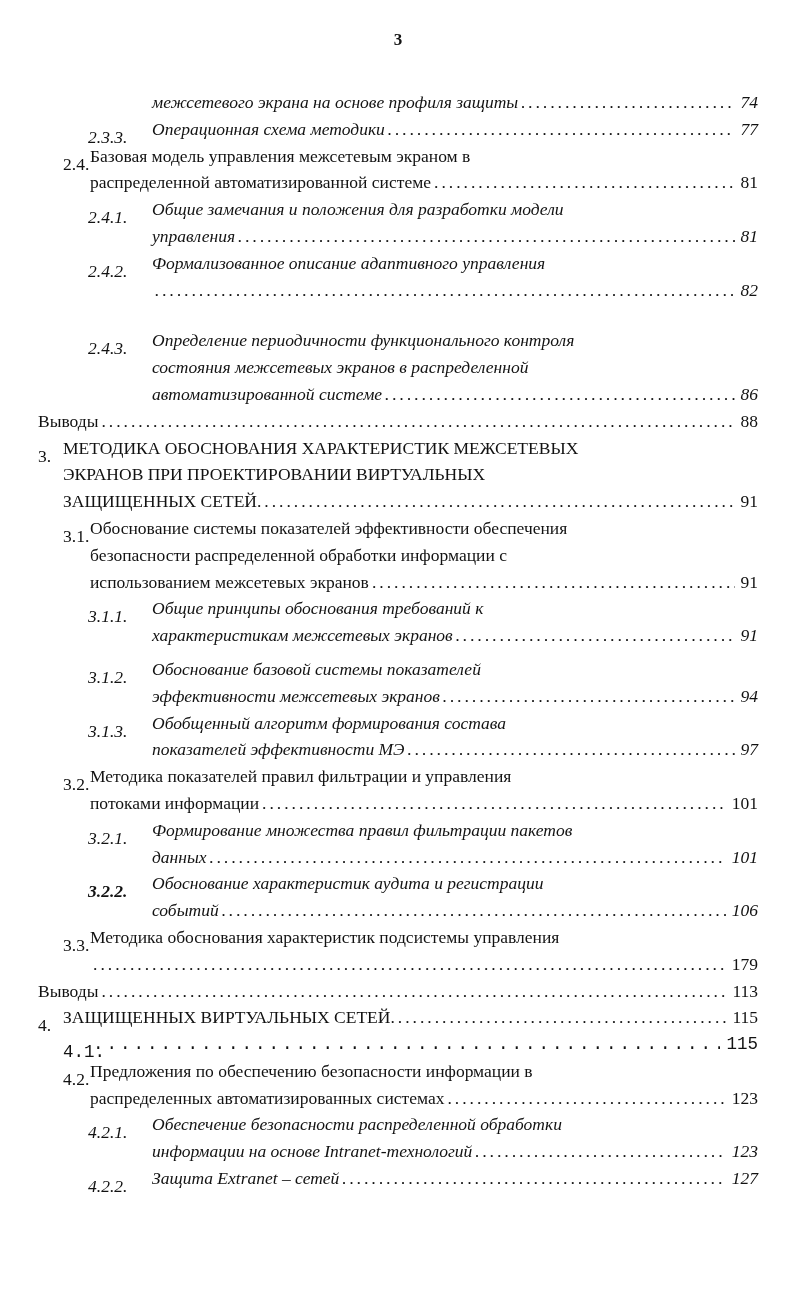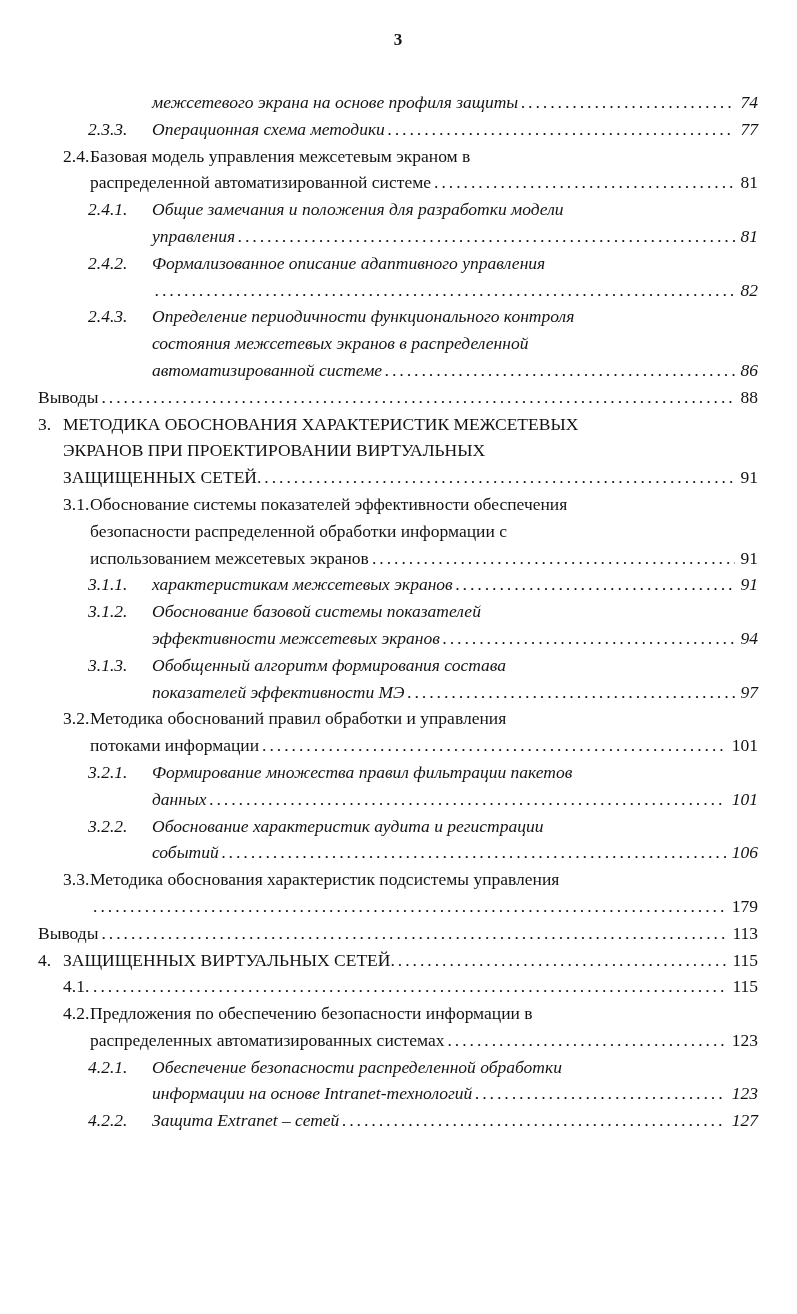--- a/index.html
+++ b/index.html
@@ -22,21 +22,21 @@
     margin-bottom:36px;
   }
   .toc {
     font-size:17.5px;
     line-height:26.8px;
   }
   .entry { position:relative; }
   .entry.it { font-style:italic; }
   .row { position:relative; white-space:nowrap; }
   .row.last { display:flex; align-items:flex-start; }
-  .num { position:absolute; top:0; }
+  .num { position:absolute; top:8px; }
   .txt { flex:0 0 auto; }
   .leader {
     flex:1 1 auto;
     overflow:hidden;
     min-width:10px;
     margin-left:3px;
   }
   .leader::before {
     content:"................................................................................................................................................................................";
     letter-spacing:3px;
@@ -80,21 +80,21 @@
           <span class="pg">81</span>
         </div>
       </div>
       <div class="entry it" style="padding-left: 114px;">
         <div class="row"><span class="num" style="left: -64px;">2.4.2.</span><span class="txt">Формализованное описание адаптивного управления</span></div>
         <div class="row last">
           <span class="leader"></span>
           <span class="pg">82</span>
         </div>
       </div>
-      <div class="entry it" style="padding-left: 114px;">
+      <div class="entry it" style="padding-left: 114px; margin-top: 24px;">
         <div class="row"><span class="num" style="left: -64px;">2.4.3.</span><span class="txt">Определение периодичности функционального контроля</span></div>
         <div class="row"><span class="txt">состояния межсетевых экранов в распределенной</span></div>
         <div class="row last">
           <span class="txt">автоматизированной системе</span>
           <span class="leader"></span>
           <span class="pg">86</span>
         </div>
       </div>
       <div class="entry" style="padding-left: 0px;">
         <div class="row last">
@@ -115,61 +115,61 @@
       <div class="entry" style="padding-left: 52px;">
         <div class="row"><span class="num" style="left: -27px;">3.1.</span><span class="txt">Обоснование системы показателей эффективности обеспечения</span></div>
         <div class="row"><span class="txt">безопасности распределенной обработки информации с</span></div>
         <div class="row last">
           <span class="txt">использованием межсетевых экранов</span>
           <span class="leader"></span>
           <span class="pg">91</span>
         </div>
       </div>
       <div class="entry it" style="padding-left: 114px;">
-        <div class="row"><span class="num" style="left: -64px; font-style: italic;">3.1.1.</span></div>
+        <div class="row"><span class="num" style="left: -64px; font-style: italic;">3.1.1.</span><span class="txt">Общие принципы обоснования требований к</span></div>
         <div class="row last">
           <span class="txt">характеристикам межсетевых экранов</span>
           <span class="leader"></span>
           <span class="pg">91</span>
         </div>
       </div>
-      <div class="entry it" style="padding-left: 114px;">
+      <div class="entry it" style="padding-left: 114px; margin-top: 7px;">
         <div class="row"><span class="num" style="left: -64px;">3.1.2.</span><span class="txt">Обоснование базовой системы показателей</span></div>
         <div class="row last">
           <span class="txt">эффективности межсетевых экранов</span>
           <span class="leader"></span>
           <span class="pg">94</span>
         </div>
       </div>
       <div class="entry it" style="padding-left: 114px;">
         <div class="row"><span class="num" style="left: -64px;">3.1.3.</span><span class="txt">Обобщенный алгоритм формирования состава</span></div>
         <div class="row last">
           <span class="txt">показателей эффективности МЭ</span>
           <span class="leader"></span>
           <span class="pg">97</span>
         </div>
       </div>
       <div class="entry" style="padding-left: 52px;">
-        <div class="row"><span class="num" style="left: -27px;">3.2.</span><span class="txt">Методика обоснований правил обработки и управления</span></div>
+        <div class="row"><span class="num" style="left: -27px;">3.2.</span><span class="txt">Методика показателей правил фильтрации и управления</span></div>
         <div class="row last">
           <span class="txt">потоками информации</span>
           <span class="leader"></span>
           <span class="pg">101</span>
         </div>
       </div>
       <div class="entry it" style="padding-left: 114px;">
         <div class="row"><span class="num" style="left: -64px;">3.2.1.</span><span class="txt">Формирование множества правил фильтрации пакетов</span></div>
         <div class="row last">
           <span class="txt">данных</span>
           <span class="leader"></span>
           <span class="pg">101</span>
         </div>
       </div>
       <div class="entry it" style="padding-left: 114px;">
-        <div class="row"><span class="num" style="left: -64px;">3.2.2.</span><span class="txt">Обоснование характеристик аудита и регистрации</span></div>
+        <div class="row"><span class="num" style="left: -64px; font-weight: bold;">3.2.2.</span><span class="txt">Обоснование характеристик аудита и регистрации</span></div>
         <div class="row last">
           <span class="txt">событий</span>
           <span class="leader"></span>
           <span class="pg">106</span>
         </div>
       </div>
       <div class="entry" style="padding-left: 52px;">
         <div class="row"><span class="num" style="left: -27px;">3.3.</span><span class="txt">Методика обоснования характеристик подсистемы управления</span></div>
         <div class="row last">
           <span class="leader"></span>
@@ -184,21 +184,21 @@
         </div>
       </div>
       <div class="entry" style="padding-left: 25px;">
         <div class="row"><span class="num" style="left: -25px;">4.</span></div>
         <div class="row last">
           <span class="txt">ЗАЩИЩЕННЫХ ВИРТУАЛЬНЫХ СЕТЕЙ.</span>
           <span class="leader"></span>
           <span class="pg">115</span>
         </div>
       </div>
-      <div class="entry" style="padding-left: 52px;">
+      <div class="entry" style="padding-left: 52px; font-family: Liberation Mono, monospace;">
         <div class="row last">
           <span class="num" style="left: -27px;">4.1.</span>
           <span class="leader"></span>
           <span class="pg">115</span>
         </div>
       </div>
       <div class="entry" style="padding-left: 52px;">
         <div class="row"><span class="num" style="left: -27px;">4.2.</span><span class="txt">Предложения по обеспечению безопасности информации в</span></div>
         <div class="row last">
           <span class="txt">распределенных автоматизированных системах</span>

